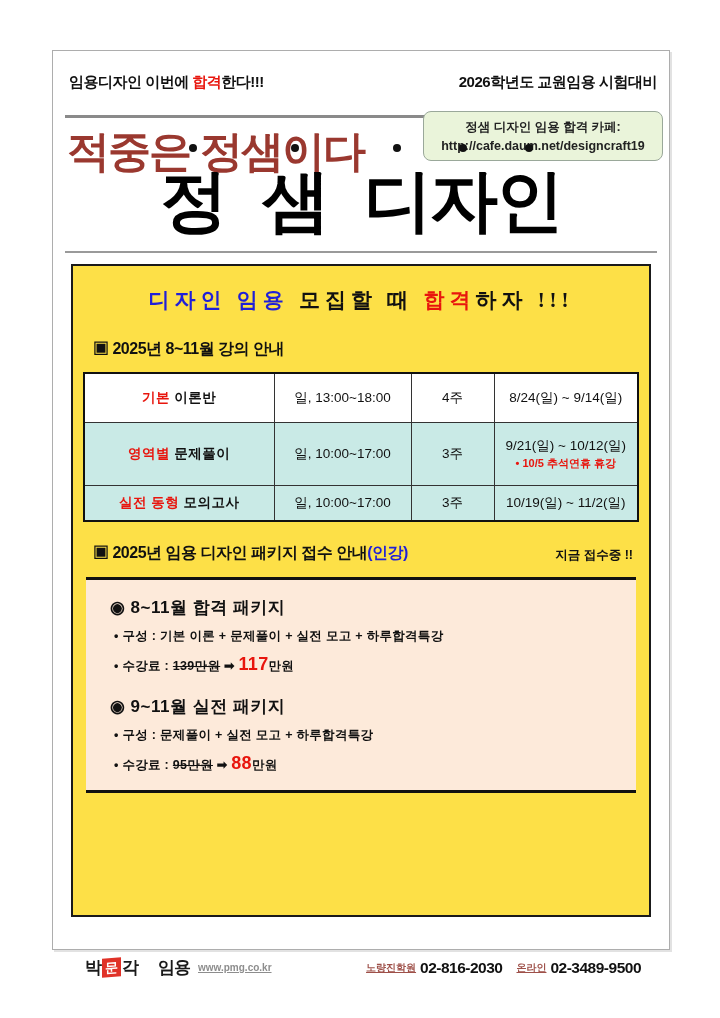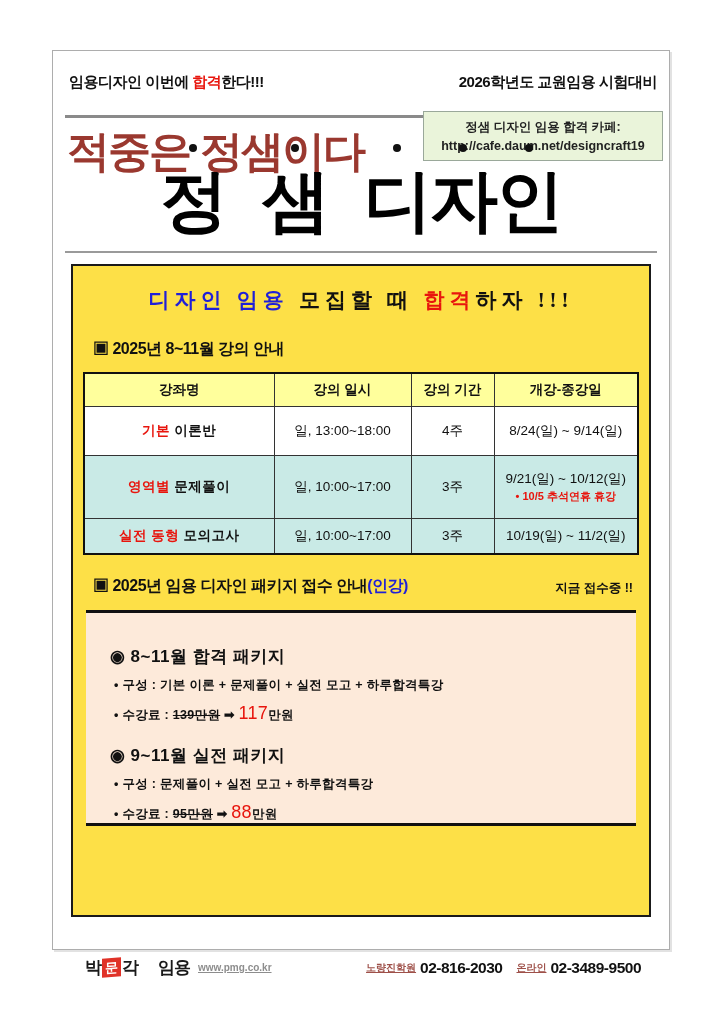--- a/index.html
+++ b/index.html
@@ -21,21 +21,21 @@
   .red { color:#e8150d; }
   .rule1 { position:absolute; top:64px; left:12px; right:12px; height:3px; background:#8a8a8a; }
 
   
   .slogan-red {
     position:absolute; top:72px; left:14px;
     font-size:43px; font-weight:900; color:#9a382f; letter-spacing:-2px;
   }
   .cafe-box {
     position:absolute; top:60px; right:6px; width:240px; height:50px;
-    background:#eaf4da; border:1px solid #9aa89a; border-radius:0;
+    background:#eaf4da; border:1px solid #9aa89a; border-radius:8px;
     text-align:center; padding-top:6px;
     font-size:12.5px; font-weight:600; color:#222; line-height:1.5;
   }
   .brand-title {
     position:absolute; top:93px; left:0; right:0;
     display:flex; justify-content:center; align-items:flex-start;
   }
   .char-col { display:flex; flex-direction:column; align-items:center; }
   .char-col.gap { margin-right:36px; }
   .dot { width:8px; height:8px; border-radius:50%; background:#111; margin-bottom:3px; }
@@ -76,27 +76,27 @@
   .sec2-row {
     margin:21px 16px 0 20px; display:flex; justify-content:space-between; align-items:flex-end;
   }
   .sec2-title { font-size:16px; font-weight:800; color:#111; letter-spacing:-0.5px; }
   .sec2-title .blue { color:#1f1fd8; }
   .sec2-status { font-size:12.5px; font-weight:800; color:#111; margin-left:8px; }
 
   .peach-panel {
     margin:13px 13px 0 13px; height:216px; background:#fdeada;
     border-top:3px solid #111; border-bottom:3px solid #111;
-    padding:32px 0 0 24px;
+    padding:16px 0 0 24px;
   }
   .pkg { margin-bottom:20px; }
   .pkg-title { font-size:17px; font-weight:800; color:#111; letter-spacing:0.5px; }
   .pkg-line  { font-size:12.5px; font-weight:700; color:#111; margin:9px 0 0 4px; letter-spacing:0.3px; }
   .strike { text-decoration:line-through; }
-  .new-price { color:#e8150d; font-size:18px; font-weight:400; }
+  .new-price { color:#e8150d; font-size:18px; font-weight:700; }
 
   
   .footer {
     position:absolute; left:85px; top:956px; width:556px;
     display:flex; justify-content:space-between; align-items:center;
   }
   .logo { display:flex; align-items:center; }
   .logo-char { font-size:17px; font-weight:900; color:#1a1a1a; letter-spacing:-1px; }
   .logo-sq {
     display:inline-flex; align-items:center; justify-content:center;
@@ -163,26 +163,20 @@
     <div class="sec-title">▣  2025년 8~11월 강의 안내</div>
 
     <table class="courses">
       <colgroup>
           <col class="c1">
           <col class="c2">
           <col class="c3">
           <col class="c4">
         </colgroup>
       <tbody>
-          <tr>
-        <th>강좌명</th>
-        <th>강의 일시</th>
-        <th>강의 기간</th>
-        <th>개강-종강일</th>
-      </tr>
       <tr class="r-white">
         <td class="cname"><span class="red">기본</span><span> 이론반</span></td>
         <td>일, 13:00~18:00</td>
         <td>4주</td>
         <td>8/24(일) ~ 9/14(일)</td>
       </tr>
       <tr class="r-cyan tall">
         <td class="cname"><span class="red">영역별</span><span> 문제풀이</span></td>
         <td>일, 10:00~17:00</td>
         <td>3주</td>

